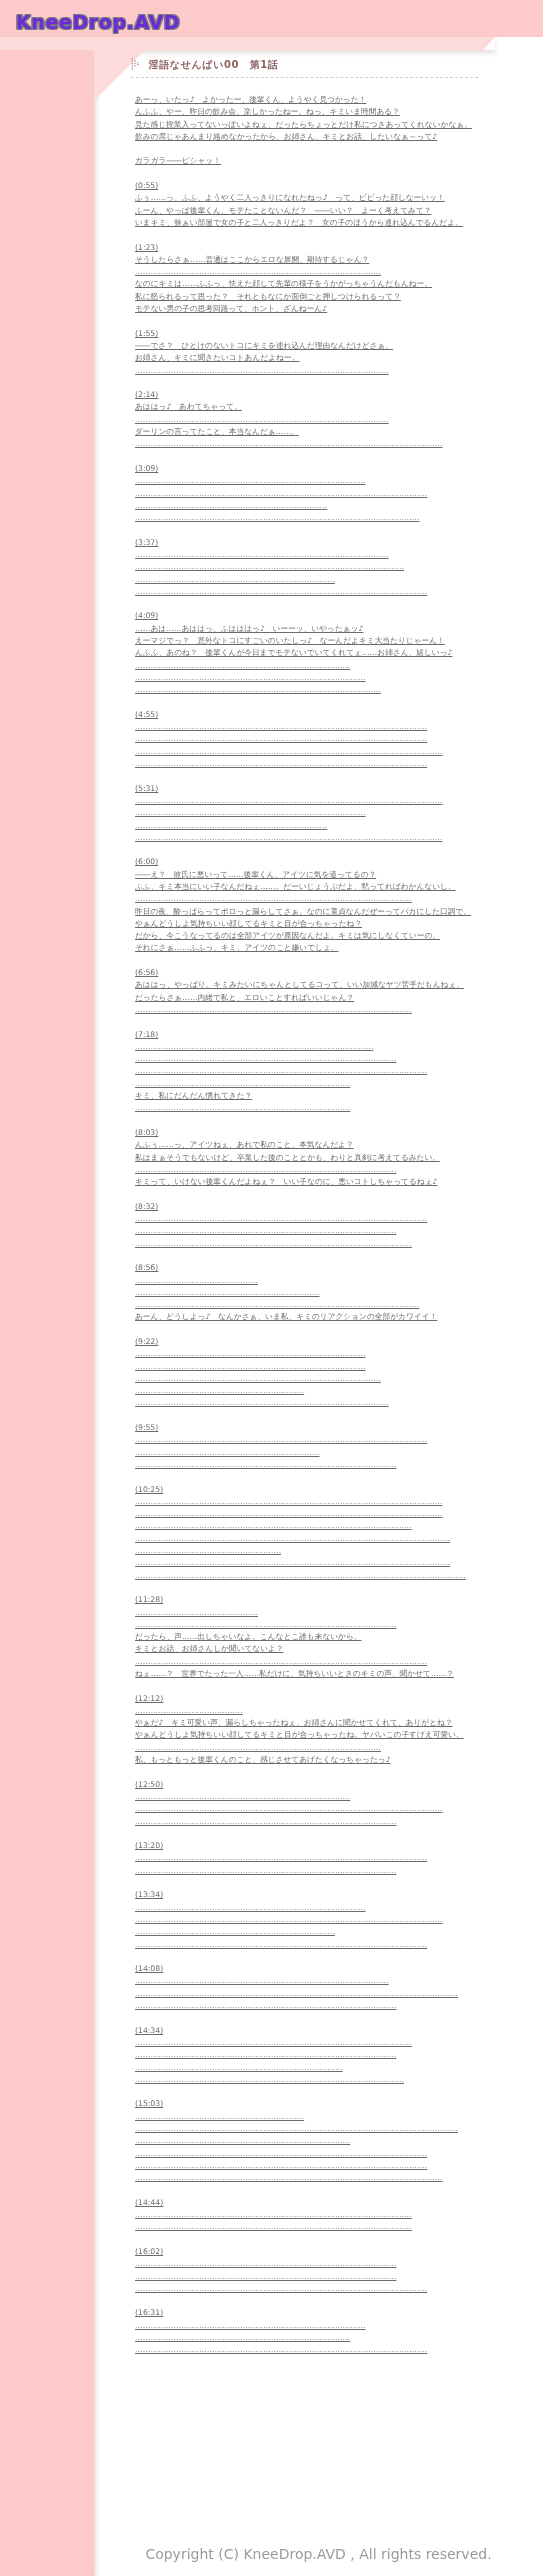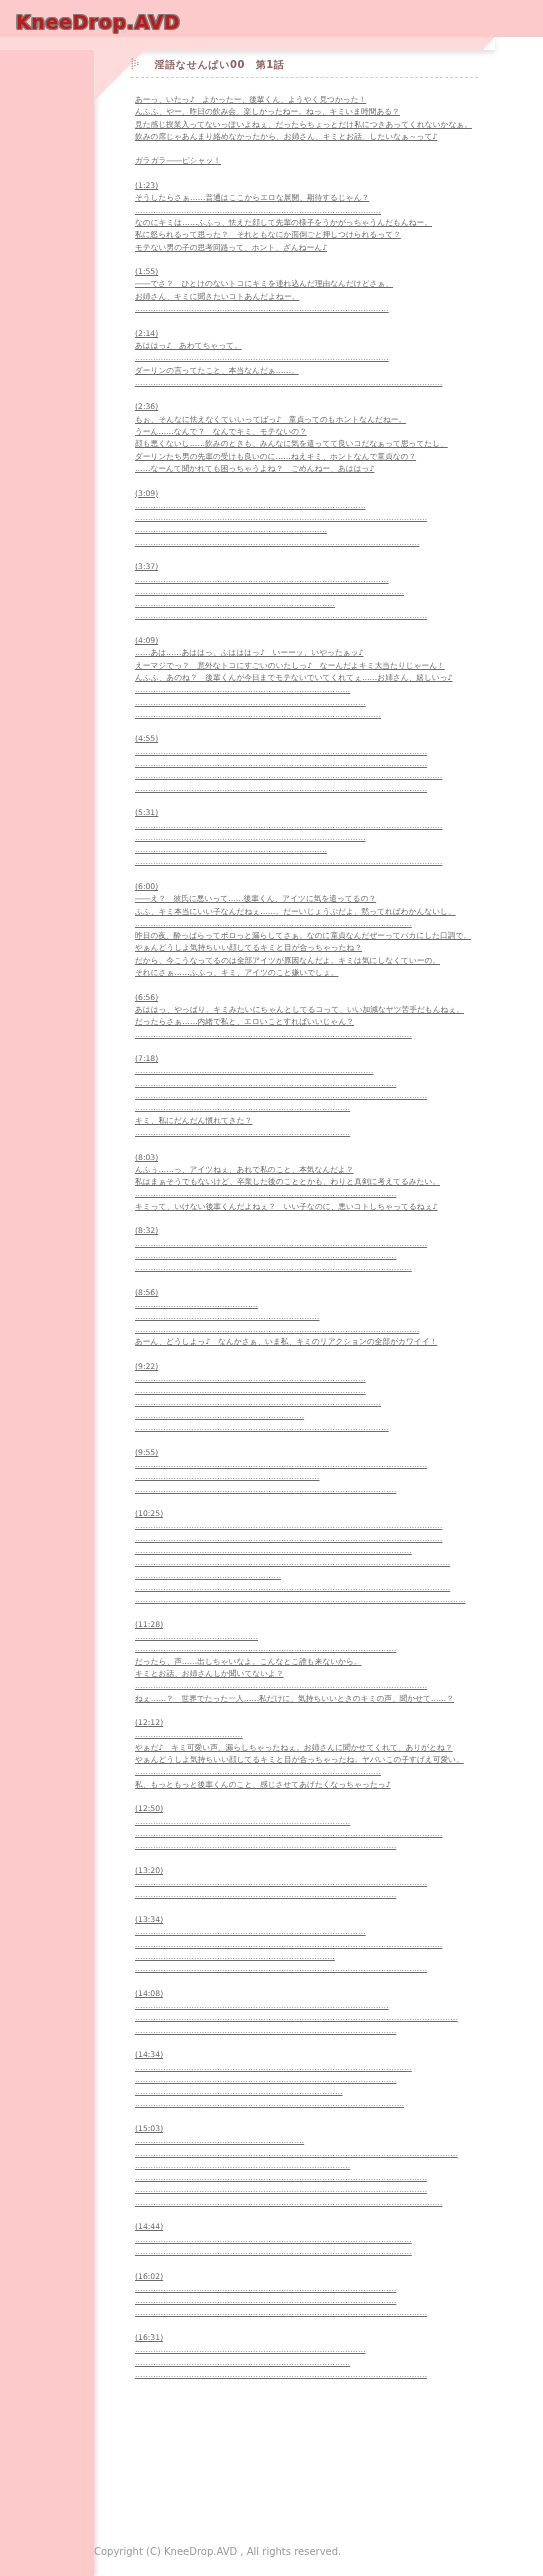--- a/index.html
+++ b/index.html
@@ -28,51 +28,51 @@
     box-shadow:0 3.1px 5px rgba(120,60,60,0.18);
   }
   .corner-wedge{
     position:absolute;top:50px;left:94px;width:51px;height:51px;
     background:#fddbdb;z-index:2;
     clip-path:polygon(0 0,100% 0,0 100%);
   }
   
   .logo{
     position:absolute;top:11px;left:16px;z-index:5;
-    font-size:19px;font-weight:bold;letter-spacing:0.6px;color:#b91c1c;
+    font-size:19px;font-weight:bold;letter-spacing:0.6px;color:#6d28d9;
     text-shadow:
       -1.2px -1.2px 0 #7d7d7d, 1.2px -1.2px 0 #7d7d7d,
       -1.2px  1.2px 0 #7d7d7d, 1.2px  1.2px 0 #7d7d7d,
       -1.2px  0   0 #7d7d7d, 1.2px  0   0 #7d7d7d,
        0   -1.2px 0 #7d7d7d, 0    1.2px 0 #7d7d7d;
   }
   
   .article-header{
     position:absolute;top:57px;left:131px;width:347px;z-index:4;
   }
-  .title-row{display:flex;gap:15px;}
+  .title-row{display:flex;gap:9px;}
   .title-marker{flex:0 0 auto;width:8.6px;height:13.6px;}
   .page-title{
     font-size:10px;font-weight:bold;color:#8d6363;letter-spacing:0.6px;
     line-height:15px;
   }
   .title-underline{
     margin-top:5px;border-bottom:1.2px dashed #cfcfcf;height:0;width:347px;
   }
   .transcript{
     position:absolute;top:94px;left:135px;width:401px;z-index:4;
     color:#6b6b6b;font-size:7.7px;line-height:12.3px;
   }
   .block{margin:0 0 12.3px 0;text-decoration:underline;}
   .ts{color:#6b6b6b;}
   .line{white-space:nowrap;}
   .line.redacted{color:#8a8a8a;letter-spacing:0;}
   .footer{
     position:absolute;top:2546px;left:94px;width:449px;z-index:4;
-    text-align:left;color:#9b9b9b;font-size:10px;
+    text-align:center;color:#9b9b9b;font-size:14px;
   }
 </style>
 </head>
 <body>
 
 <div class="band-shadow"></div>
 <div class="left-band"></div>
 <div class="top-band"></div>
 <div class="sub-band"></div>
 <div class="corner-wedge"></div>
@@ -106,20 +106,26 @@
     <div class="block">
       <div class="line">あーっ、いたっ♪　よかったー、後輩くん、ようやく見つかった！</div>
       <div class="line">んふふ、やー、昨日の飲み会、楽しかったねー。ねっ、キミいま時間ある？</div>
       <div class="line">見た感じ授業入ってないっぽいよねぇ、だったらちょっとだけ私につきあってくれないかなぁ。</div>
       <div class="line">飲みの席じゃあんまり絡めなかったから、お姉さん、キミとお話、したいなぁ～って♪</div>
     </div>
     <div class="block">
       <div class="line">ガラガラ――ピシャッ！</div>
     </div>
     <div class="block">
+      <div class="ts">(0:55)</div>
+      <div class="line">ふぅ……っ、ふふ、ようやく二人っきりになれたねっ♪　って、ビビった顔しなーいッ！</div>
+      <div class="line">ふーん、やっぱ後輩くん、モテたことないんだ？　――いい？　よーく考えてみて？</div>
+      <div class="line">いまキミ、狭ぁい部屋で女の子と二人っきりだよ？　女の子のほうから連れ込んでるんだよ。</div>
+    </div>
+    <div class="block">
       <div class="ts">(1:23)</div>
       <div class="line">そうしたらさぁ……普通はここからエロな展開、期待するじゃん？</div>
       <div class="line redacted">……………………………………………………………………………………</div>
       <div class="line">なのにキミは……ふふっ、怯えた顔して先輩の様子をうかがっちゃうんだもんねー。</div>
       <div class="line">私に怒られるって思った？　それともなにか面倒ごと押しつけられるって？</div>
       <div class="line">モテない男の子の思考回路って、ホント、ざんねーん♪</div>
     </div>
     <div class="block">
       <div class="ts">(1:55)</div>
       <div class="line">――でさ？　ひとけのないトコにキミを連れ込んだ理由なんだけどさぁ、</div>
@@ -127,28 +133,20 @@
       <div class="line redacted">………………………………………………………………………………………</div>
     </div>
     <div class="block">
       <div class="ts">(2:14)</div>
       <div class="line">あははっ♪　あわてちゃって。</div>
       <div class="line redacted">………………………………………………………………………………………</div>
       <div class="line">ダーリンの言ってたこと、本当なんだぁ……。</div>
       <div class="line redacted">…………………………………………………………………………………………………………</div>
     </div>
     <div class="block">
-      <div class="ts">(2:36)</div>
-      <div class="line">もぉ、そんなに怯えなくていいってばっ♪　童貞ってのもホントなんだねー。</div>
-      <div class="line">うーん……なんで？　なんでキミ、モテないの？</div>
-      <div class="line">顔も悪くないし……飲みのときも、みんなに気を遣ってて良いコだなぁって思ってたし、</div>
-      <div class="line">ダーリンたち男の先輩の受けも良いのに……ねえキミ、ホントなんで童貞なの？</div>
-      <div class="line">……なーんて聞かれても困っちゃうよね？　ごめんねー、あははっ♪</div>
-    </div>
-    <div class="block">
       <div class="ts">(3:09)</div>
       <div class="line redacted">………………………………………………………………………………</div>
       <div class="line redacted">……………………………………………………………………………………………………</div>
       <div class="line redacted">…………………………………………………………………</div>
       <div class="line redacted">…………………………………………………………………………………………………</div>
     </div>
     <div class="block">
       <div class="ts">(3:37)</div>
       <div class="line redacted">………………………………………………………………………………………</div>
       <div class="line redacted">……………………………………………………………………………………………</div>

